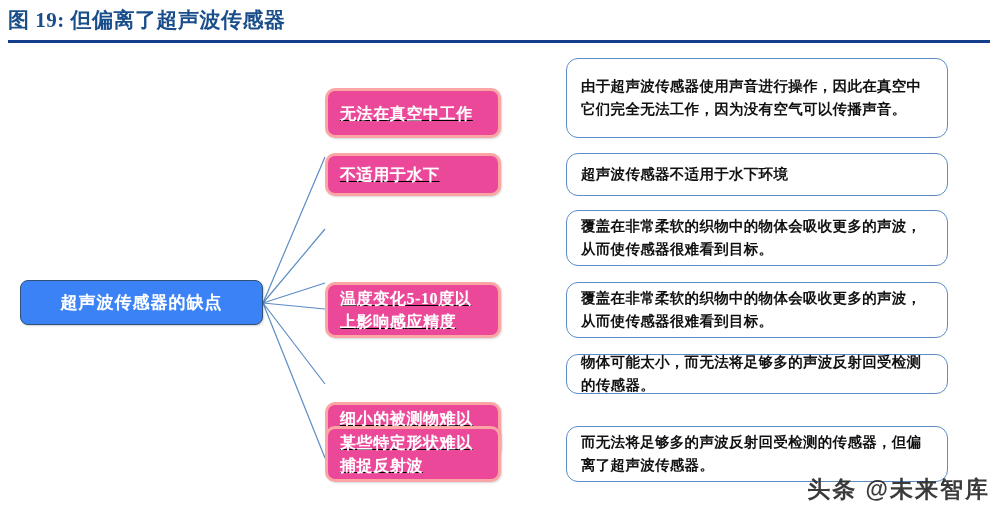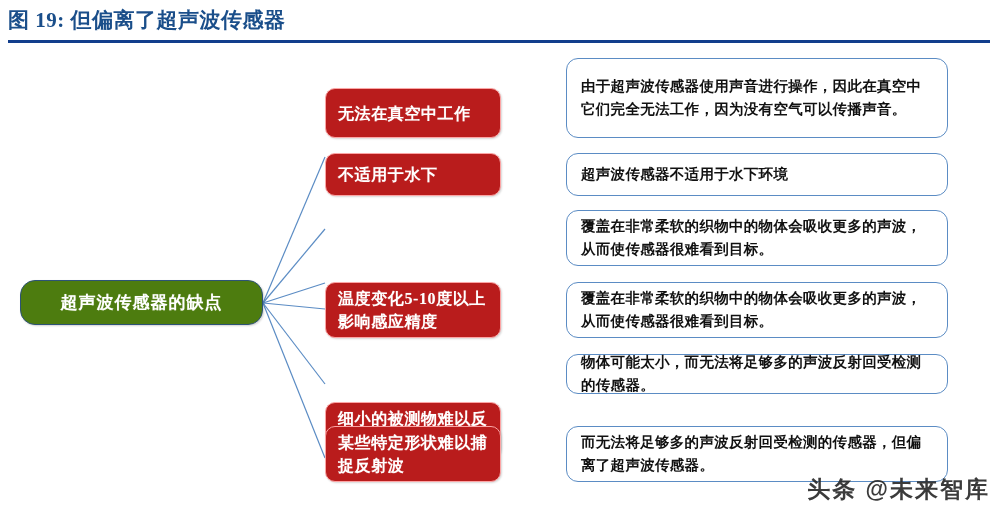--- a/index.html
+++ b/index.html
@@ -56,49 +56,50 @@
     left: 0;
     top: 0;
     width: 998px;
     height: 465px;
   }
 
   
   .root-node {
     position: absolute;
     box-sizing: border-box;
-    background: #4d7c0f;
-    border-radius: 15px;
+    background: #3b82f6;
+    border-radius: 8px;
     border: 1px solid #2d5376;
     display: flex;
     align-items: center;
     justify-content: center;
     box-shadow: 1px 1px 2px rgba(0,0,0,0.18);
   }
   .root-node .node-label {
     color: #ffffff;
     font-family: "Liberation Serif", "DejaVu Serif", serif;
     font-size: 17px;
     font-weight: bold;
     letter-spacing: 1px;
     text-align: center;
     text-shadow: 0 0 1px rgba(255,255,255,0.35);
   }
 
   
   .branch-node {
     position: absolute;
     box-sizing: border-box;
-    background: #b91c1c;
+    background: #ec4899;
     border-radius: 10px;
-    border: 1px solid #fca5a5;
+    border: 3px solid #fca5a5;
     display: flex;
     align-items: center;
     padding: 0 12px;
     box-shadow: 1px 1px 2px rgba(0,0,0,0.16);
+    text-decoration: underline;
   }
   .branch-node .node-label {
     color: #ffffff;
     font-family: "Liberation Serif", "DejaVu Serif", serif;
     font-size: 16px;
     font-weight: bold;
     line-height: 23px;
     letter-spacing: 0.6px;
     text-shadow: 0 0 1px rgba(255,255,255,0.3);
   }

